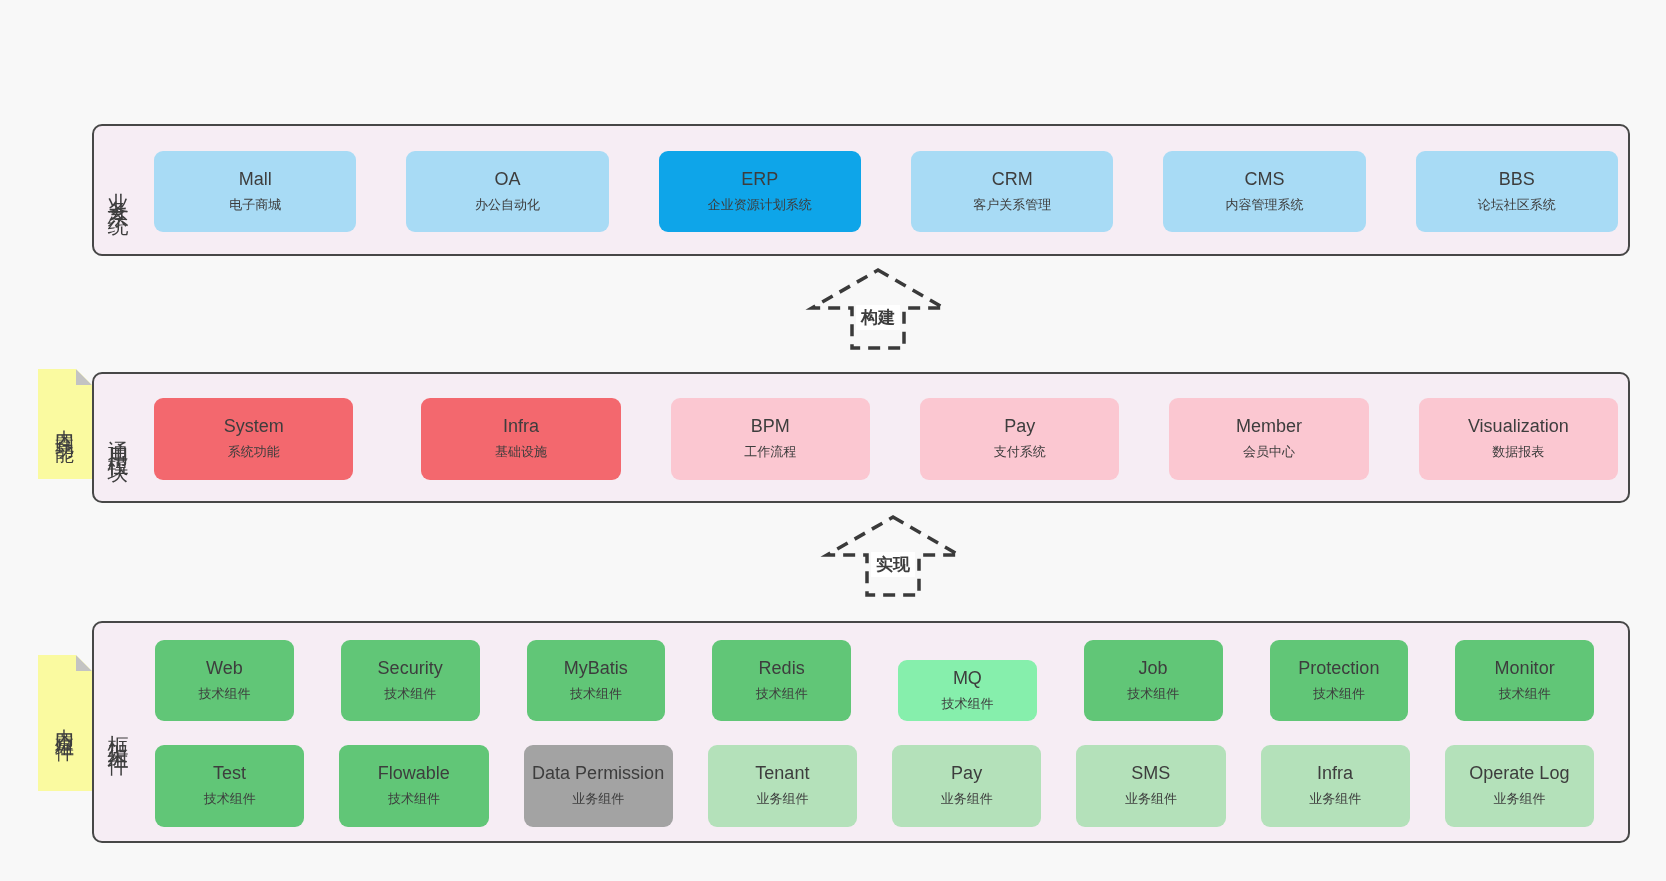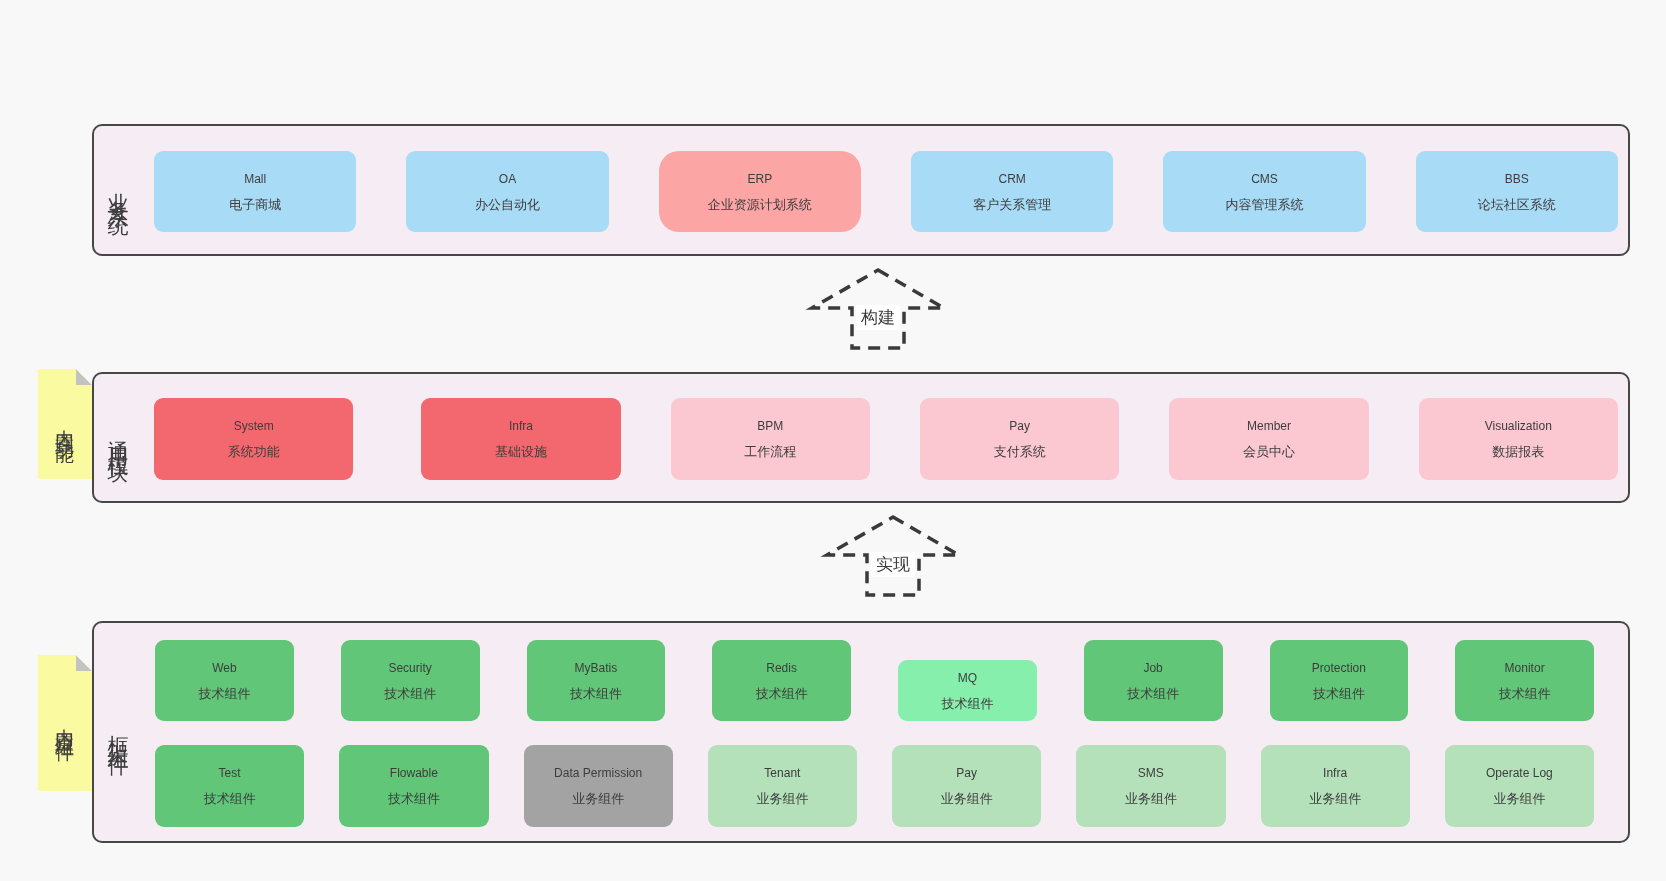--- a/index.html
+++ b/index.html
@@ -20,36 +20,36 @@
   
   .row{position:absolute;display:flex;}
   .row-b0{left:60px;right:10px;top:25px;height:81px;gap:50px;}
   .row-m0{left:60px;right:10px;top:24px;height:82px;gap:50px;}
   .row-c0{left:61px;right:34px;top:17px;height:81px;gap:47px;}
   .row-c1{left:61px;right:34px;top:122px;height:82px;gap:35px;}
 
   .box{flex:1;border-radius:9px;display:flex;flex-direction:column;
        align-items:center;justify-content:center;text-align:center;
        color:#3d3d3d;overflow:hidden;}
-  .box-name{font-size:12px;line-height:25px;}
+  .box-name{font-size:18px;line-height:25px;}
   .box-sub{font-size:13px;line-height:25px;}
 
   
   .sticky{position:absolute;left:38px;width:54px;background:#fafaa0;
           clip-path:polygon(0 0,calc(100% - 16px) 0,100% 16px,100% 100%,0 100%);
           display:flex;align-items:center;justify-content:center;}
   .sticky-1{top:369px;height:110px;}
   .sticky-2{top:655px;height:136px;}
   .sticky .fold{position:absolute;top:0;right:0;width:16px;height:16px;
                 background:#c3c3c3;clip-path:polygon(0 0,100% 100%,0 100%);}
   .sticky-text{writing-mode:vertical-rl;text-orientation:upright;
                font-size:19px;letter-spacing:5px;color:#3d3d3d;line-height:1;}
 
   
-  .arrow{position:absolute;width:148px;height:90px;}
+  .arrow{position:absolute;width:148px;height:90px;font-weight:bold;}
   .arrow-1{left:804px;top:265px;}
   .arrow-2{left:819px;top:512px;}
   .arrow svg{position:absolute;left:0;top:0;}
   .arrow-label{position:absolute;left:50%;top:40px;transform:translateX(-50%);
                background:#ffffff;padding:1px 5px;font-size:17px;color:#3d3d3d;
                white-space:nowrap;}
 </style>
 </head>
 <body>
 
@@ -69,21 +69,21 @@
     <div class="panel-label">业务系统</div>
     <div class="row row-b0">
         <div class="box" style="background: rgb(168, 219, 245);">
           <div class="box-name">Mall</div>
           <div class="box-sub">电子商城</div>
         </div>
         <div class="box" style="background: rgb(168, 219, 245);">
           <div class="box-name">OA</div>
           <div class="box-sub">办公自动化</div>
         </div>
-        <div class="box" style="background: #fca5a5; border-radius: 20px;">
+        <div class="box" style="background: #0ea5e9;">
           <div class="box-name">ERP</div>
           <div class="box-sub">企业资源计划系统</div>
         </div>
         <div class="box" style="background: rgb(168, 219, 245);">
           <div class="box-name">CRM</div>
           <div class="box-sub">客户关系管理</div>
         </div>
         <div class="box" style="background: rgb(168, 219, 245);">
           <div class="box-name">CMS</div>
           <div class="box-sub">内容管理系统</div>

